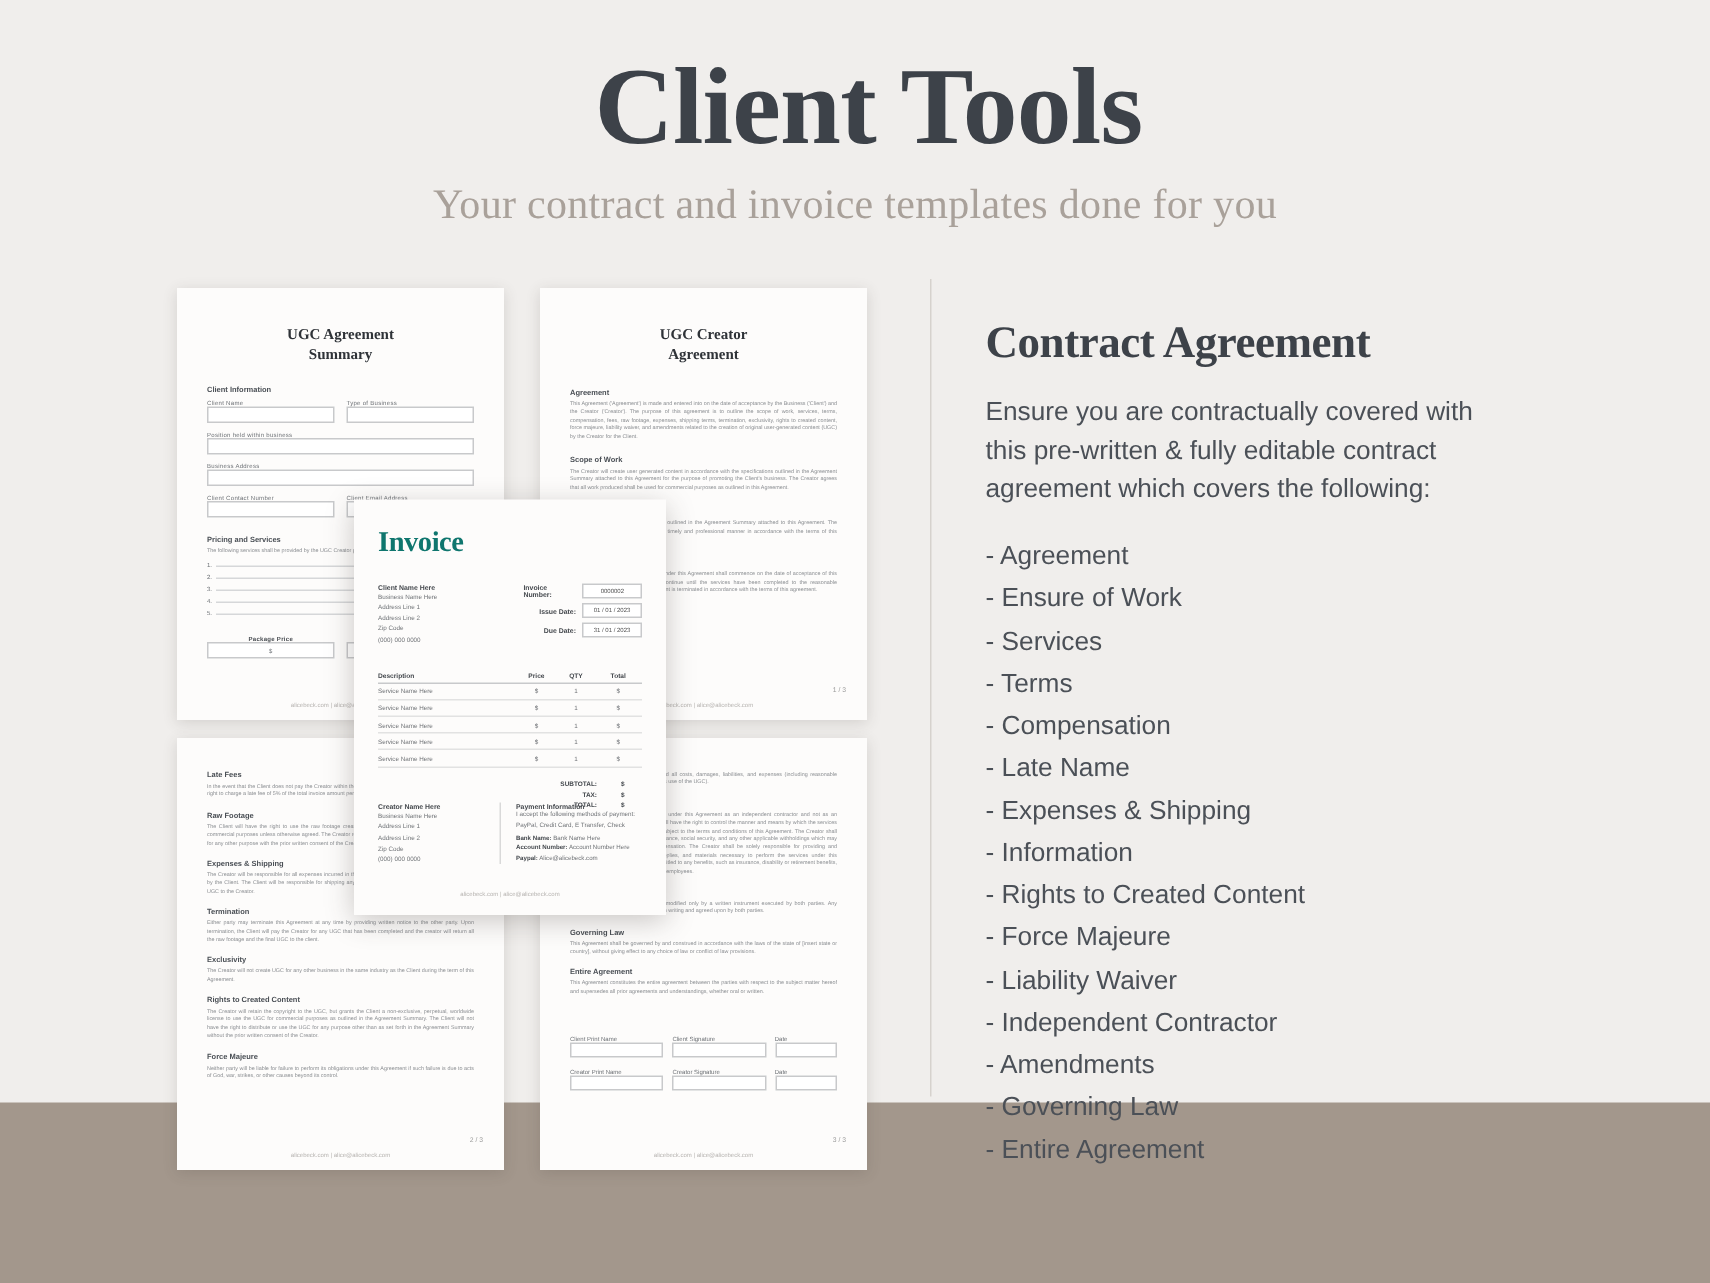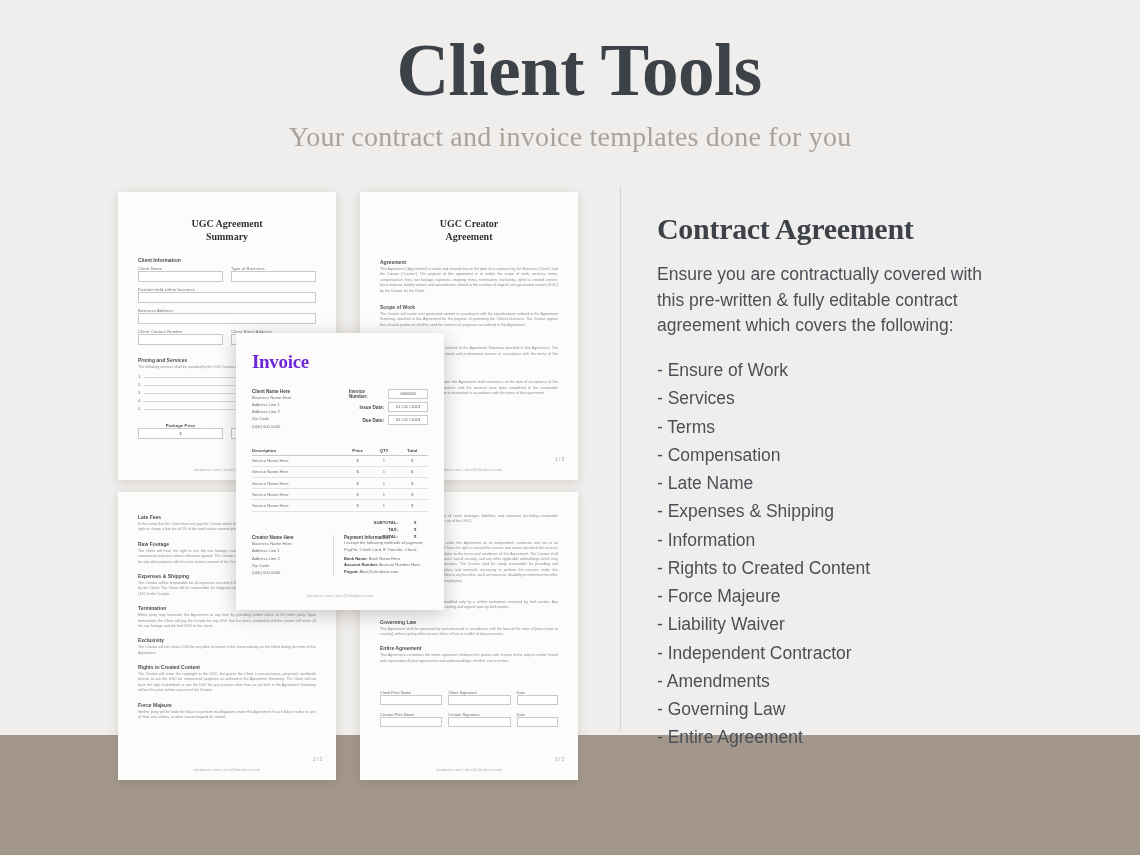--- a/index.html
+++ b/index.html
@@ -166,21 +166,21 @@
   
   #invoice {
     left: 236px; top: 333px; width: 208px; height: 277px;
     box-shadow: 0 4px 18px rgba(60,55,50,0.28);
     z-index: 6;
   }
   .inv-title {
     font-family: "Liberation Serif", serif;
     font-size: 19px;
     font-weight: 700;
-    color: #6d28d9;
+    color: #0f766e;
     letter-spacing: -0.3px;
   }
   .inv-small { font-size: 4.2px; color: #6f7276; line-height: 1.7; }
   .inv-lbl { font-size: 4.6px; font-weight: bold; color: #45494e; }
   .inv-box {
     border: 0.7px solid #c8c9cb;
     background: #fff;
     height: 8px;
     width: 38px;
     font-size: 4px;
@@ -563,20 +563,21 @@
     </div>
   </div>
 
 
   <div class="divider"></div>
 
   <div class="right-col">
     <div class="section-title">Contract Agreement</div>
     <div class="section-desc">Ensure you are contractually covered with this pre-written &amp; fully editable contract agreement which covers the following:</div>
     <ul class="feature-list">
+      <li>- Agreement</li>
       <li>- Ensure of Work</li>
       <li>- Services</li>
       <li>- Terms</li>
       <li>- Compensation</li>
       <li>- Late Name</li>
       <li>- Expenses &amp; Shipping</li>
       <li>- Information</li>
       <li>- Rights to Created Content</li>
       <li>- Force Majeure</li>
       <li>- Liability Waiver</li>

